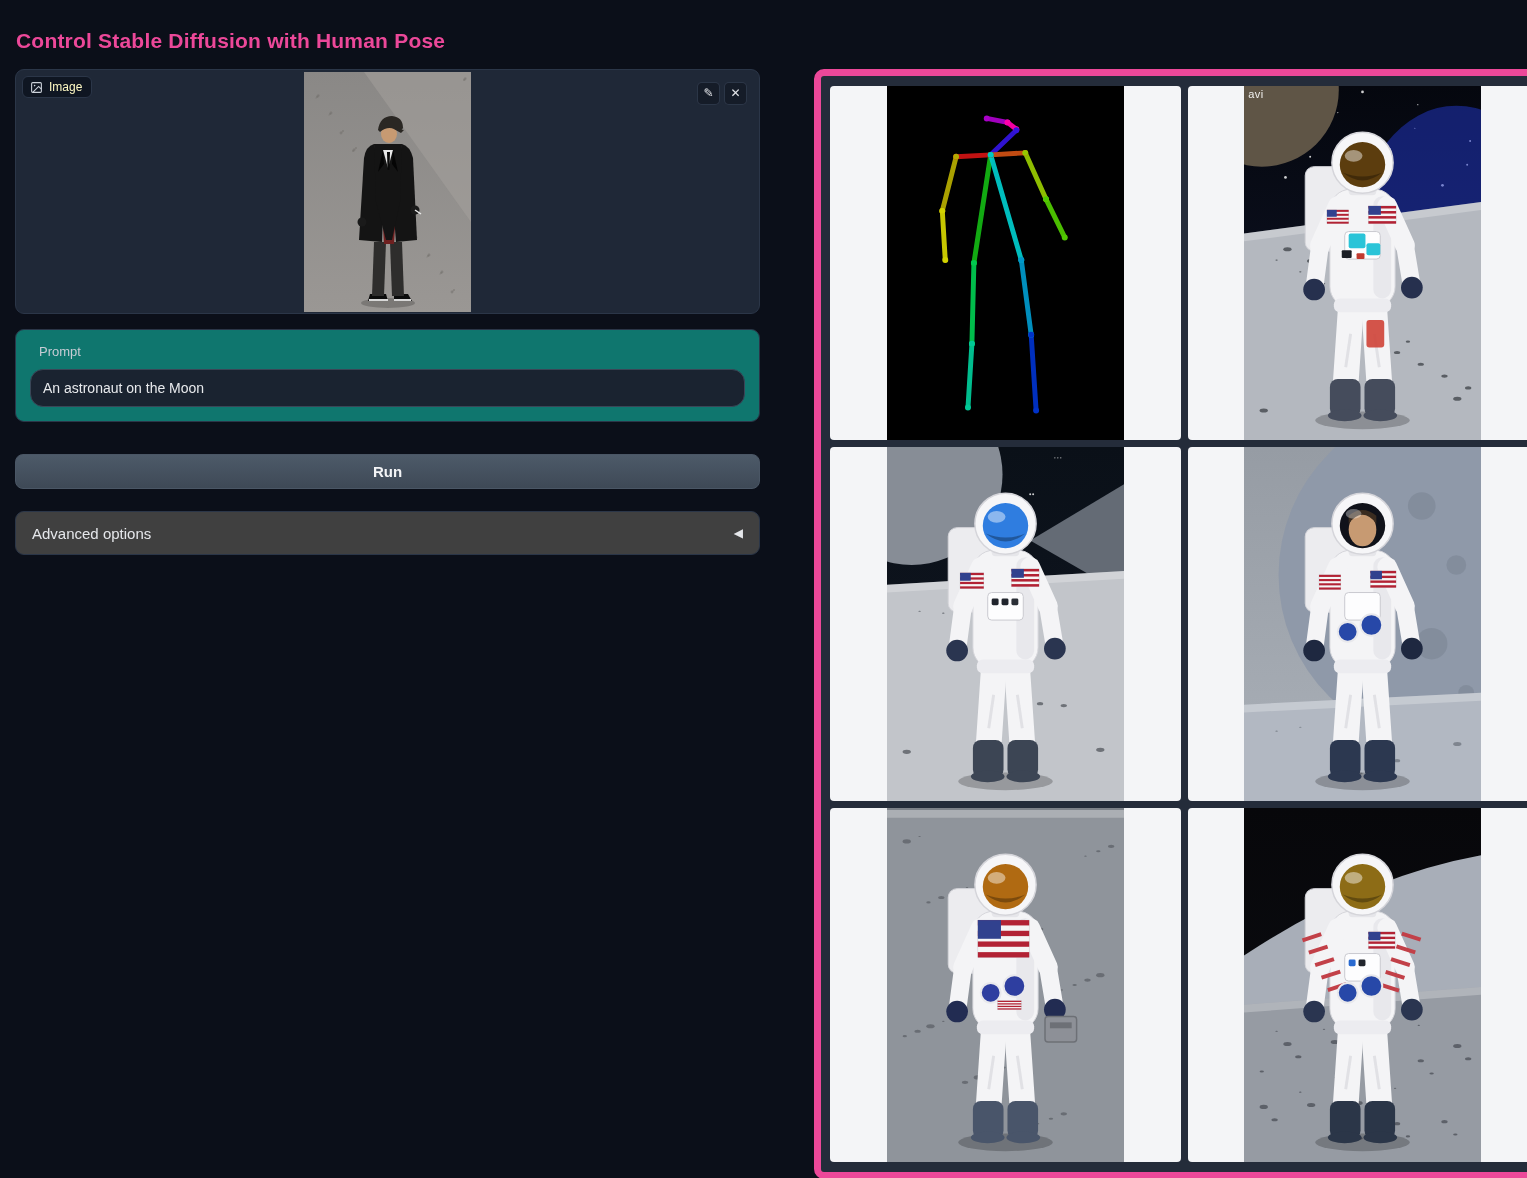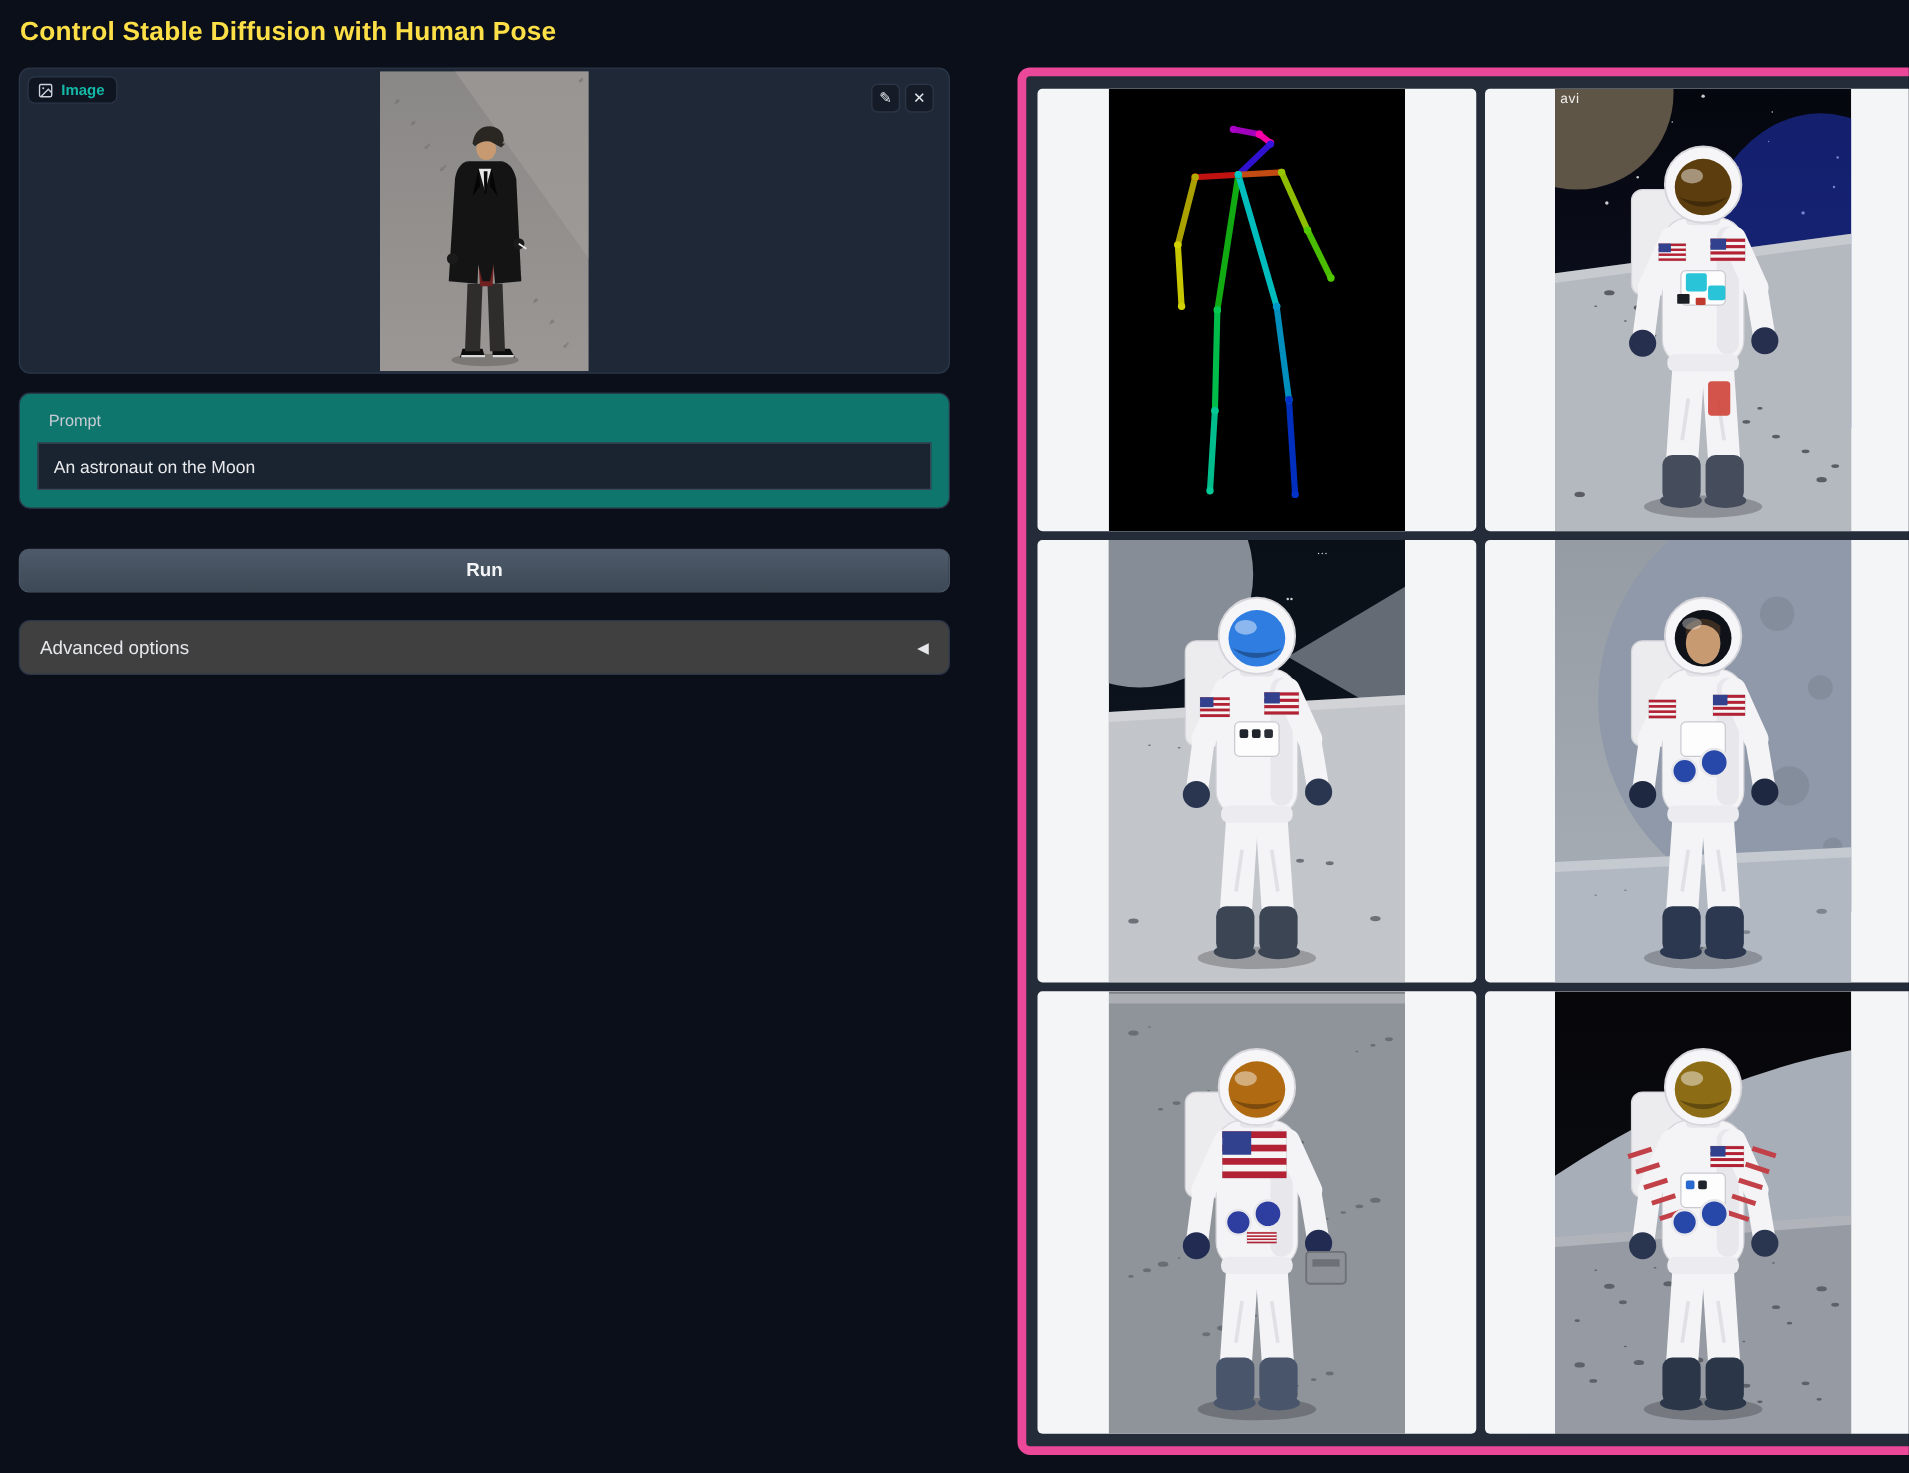--- a/index.html
+++ b/index.html
@@ -4,61 +4,61 @@
 <style>
   * { box-sizing: border-box; margin: 0; padding: 0; }
   html,body { width: 1527px; height: 1178px; overflow: hidden; }
   body {
     background: #0b0f19;
     font-family: "Liberation Sans", sans-serif;
     color: #e5e7eb;
     padding: 12px 12px 0 15px;
   }
   .page-title {
-    font-size: 21px; font-weight: bold; color: #fde047;
-    margin: 2px 0 16px 1px; letter-spacing: .2px;
+    font-size: 21px; font-weight: bold; color: #ec4899;
+    margin: 17px 0 16px 1px; letter-spacing: .2px;
   }
   .layout { display: flex; gap: 16px; align-items: flex-start; }
   .left-col { width: 745px; flex: none; }
   .right-col { width: 740px; flex: none; }
 
   
   .image-block {
     position: relative; height: 245px; width: 745px;
     background: #1f2837; border: 1px solid #2b3648; border-radius: 9px;
     display: flex; align-items: center; justify-content: center;
     overflow: hidden;
   }
   .image-badge {
     position: absolute; top: 6px; left: 6px; z-index: 3;
     display: flex; align-items: flex-end; gap: 6px;
     background: rgba(13,19,30,.85); border: 1px solid #2b3648;
     border-radius: 6px; padding: 3px 9px 3px 7px;
-    font-size: 12px; color: #14b8a6; font-weight: bold;
+    font-size: 12px; color: #fef9c3;
   }
   .image-badge svg { display: block; }
   .img-tools { position: absolute; top: 12px; right: 12px; z-index: 3; display: flex; gap: 4px; }
   .tool-btn {
     width: 23px; height: 23px; border-radius: 5px;
     background: rgba(13,19,30,.55); border: 1px solid rgba(60,72,92,.6);
     color: #e5e7eb; font-size: 12px; line-height: 21px; text-align: center;
     cursor: pointer; padding: 0;
   }
   .photo-wrap { height: 240px; width: 167px; }
   .photo-wrap svg { display: block; }
 
   
   .prompt-block {
     margin-top: 15px; width: 745px; background: #0f766e;
     border: 1px solid #2b3648; border-radius: 9px; padding: 12px 14px 14px 14px;
   }
   .prompt-label { font-size: 13px; color: #c7ccd4; margin: 2px 0 10px 9px; }
   .prompt-input {
     width: 100%; height: 38px; background: #1a2330;
-    border: 1px solid #3a4657; border-radius: 0;
+    border: 1px solid #3a4657; border-radius: 13px;
     color: #e8eaed; font-size: 14px; padding: 16px 12px;
     font-family: "Liberation Sans", sans-serif; outline: none;
   }
 
   
   .run-button {
     margin-top: 32px; width: 745px; height: 35px;
     background: linear-gradient(#4d5a69, #3e4956);
     border: 1px solid #4a5665; border-radius: 8px;
     color: #f3f4f6; font-weight: bold; font-size: 15px;

